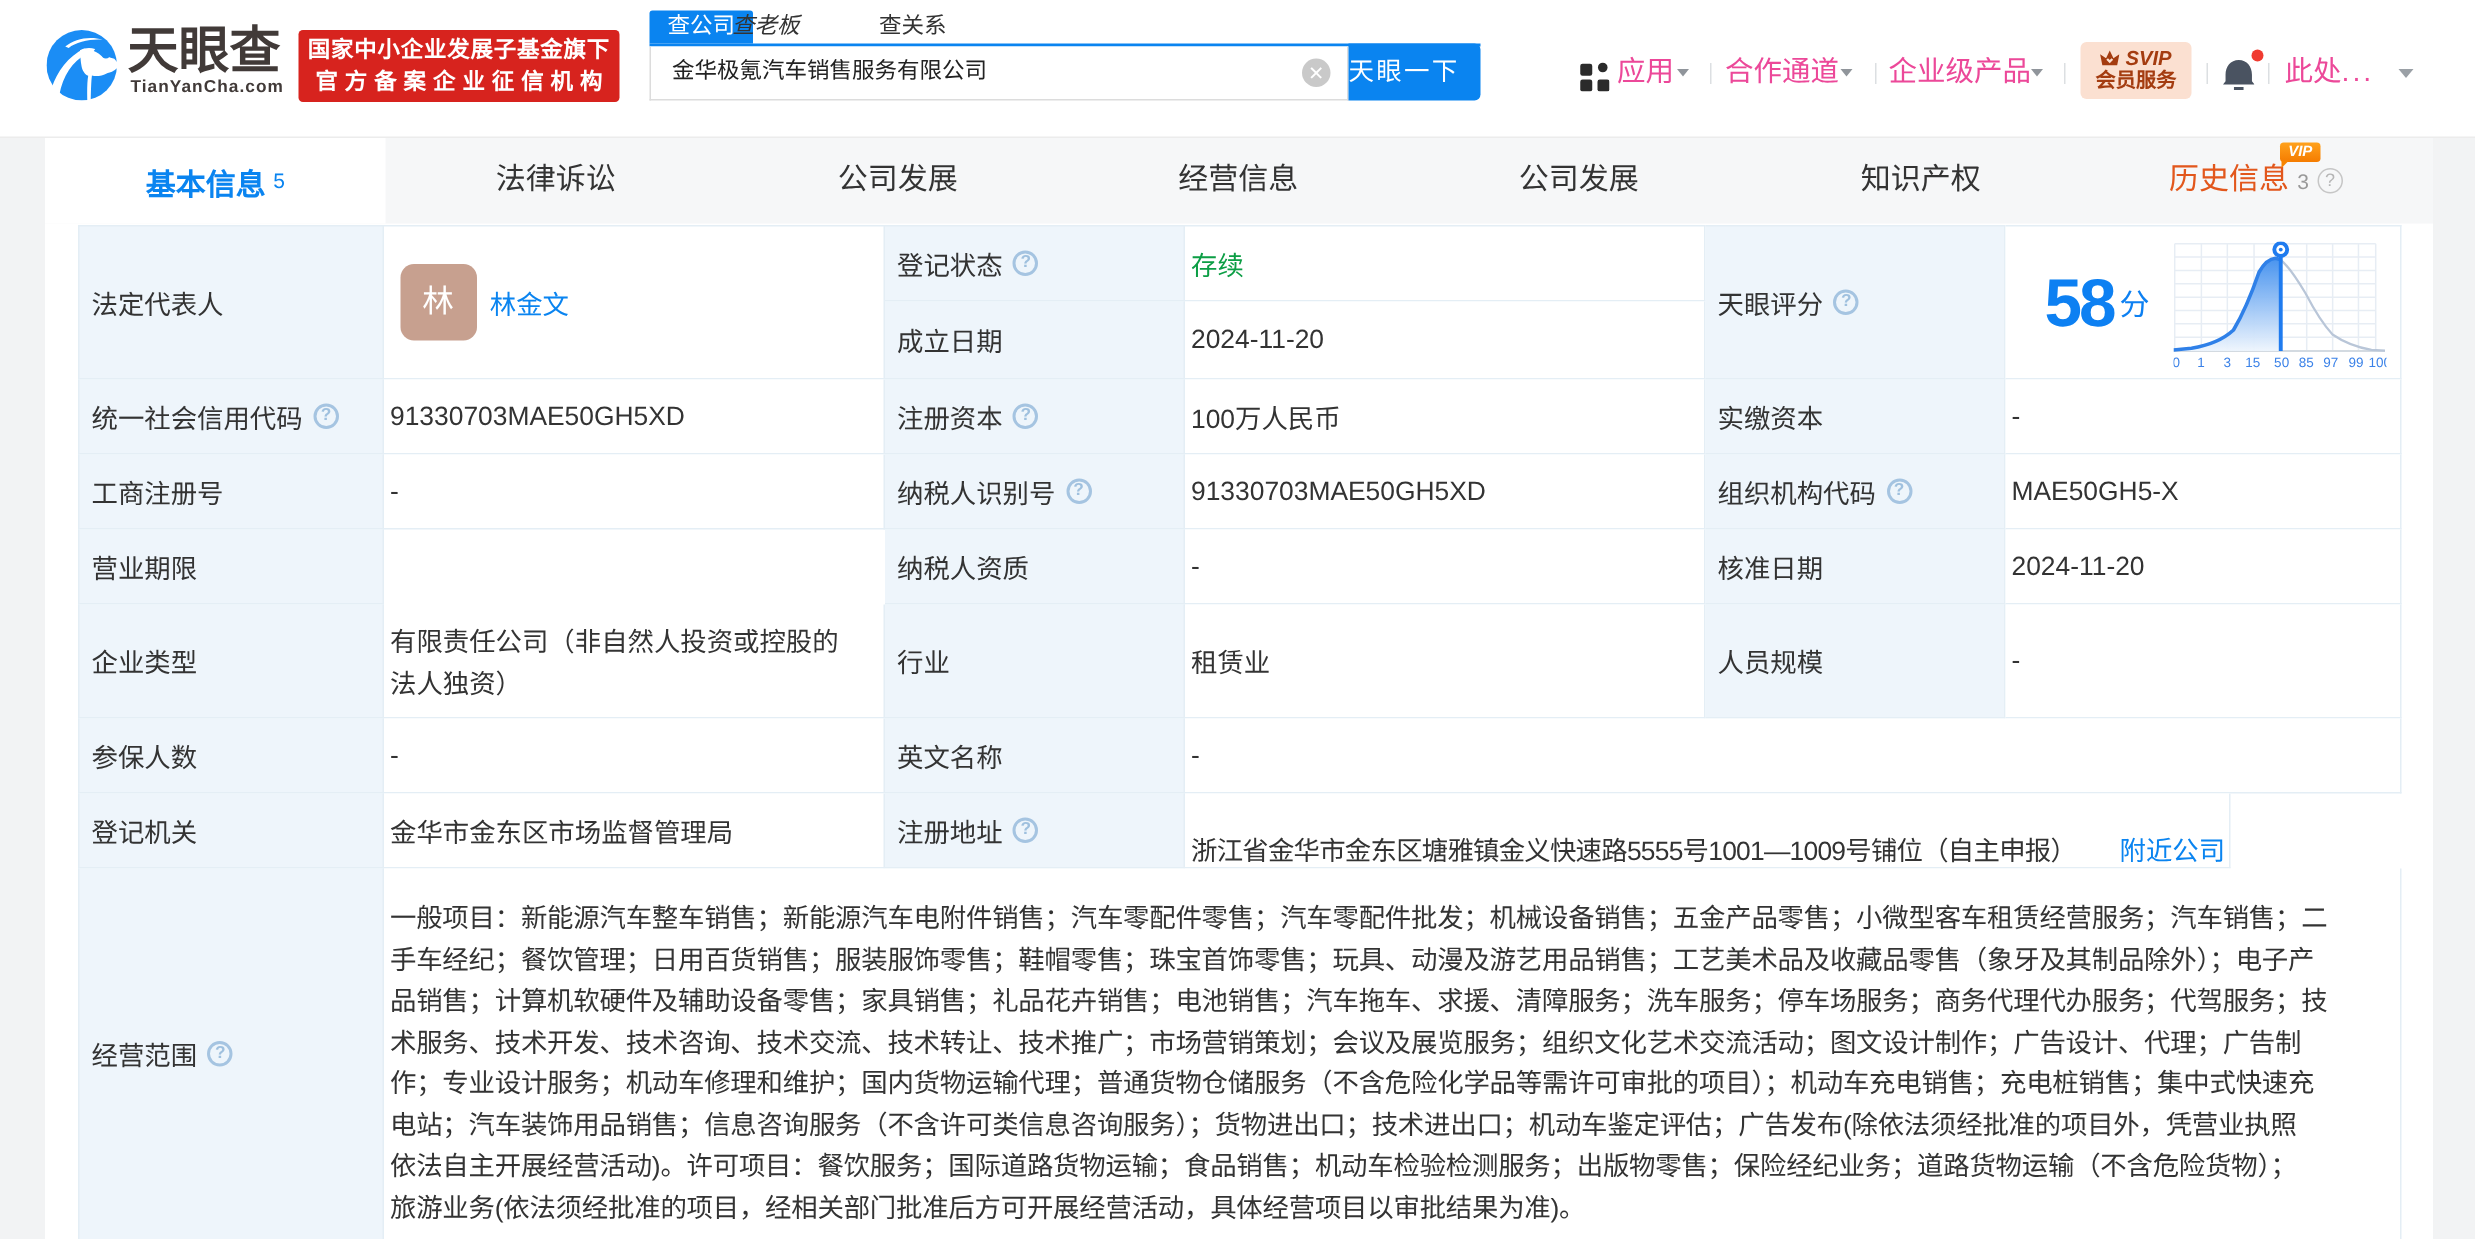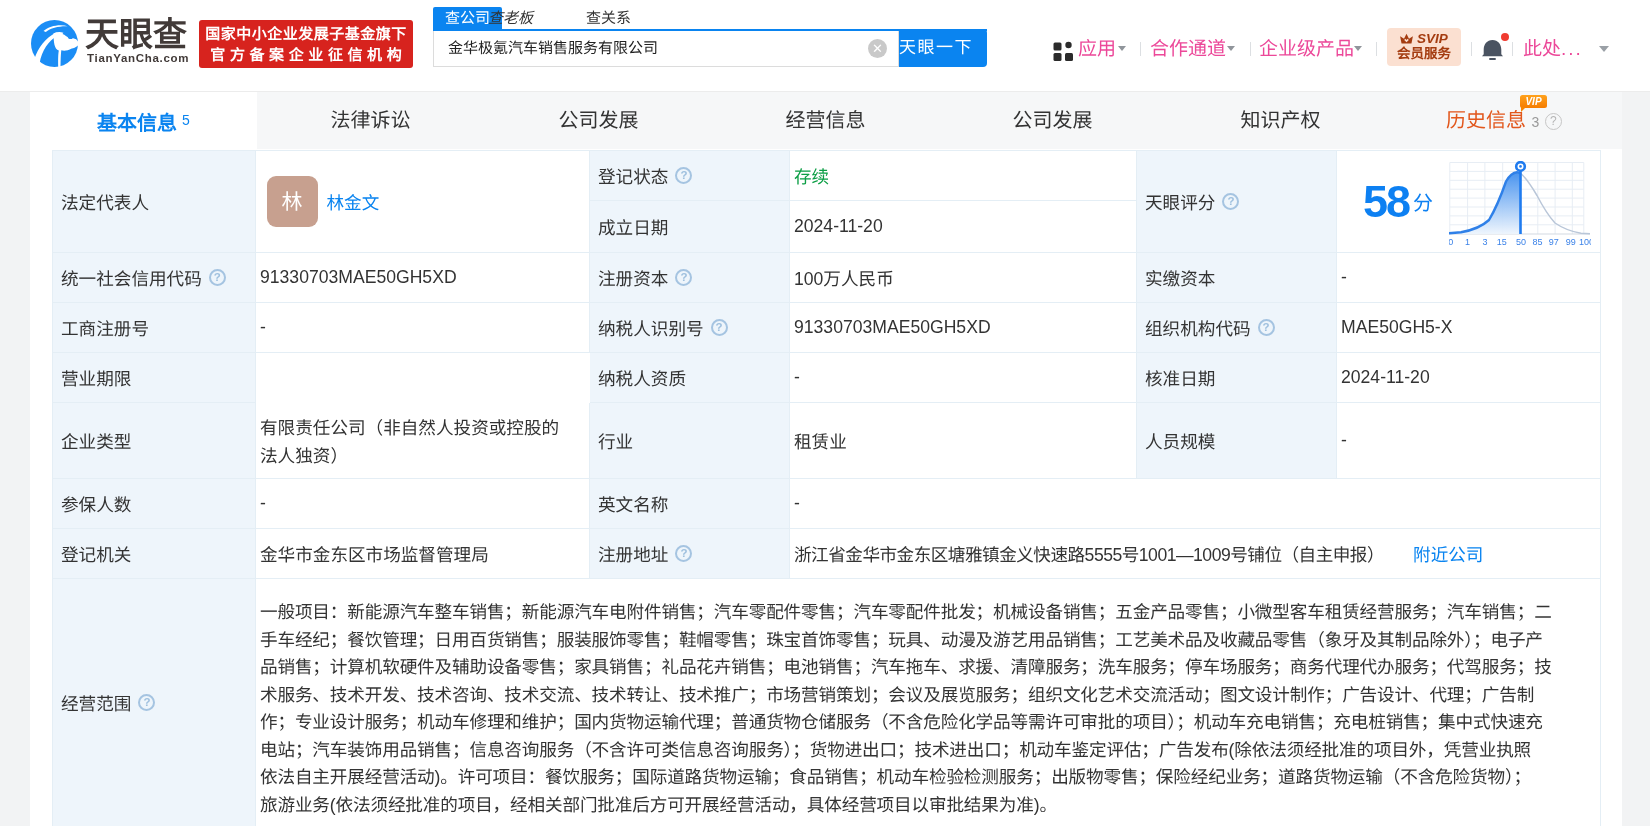--- a/index.html
+++ b/index.html
@@ -163,21 +163,21 @@
   <div class="cell val" style="left:1285px; top:253px; width:264px; height:76px;">-</div>
 
   <div class="cell lbl bl" style="left:0; top:329px; width:204px; height:50px;">参保人数</div>
   <div class="cell val" style="left:204px; top:329px; width:334px; height:50px;">-</div>
   <div class="cell lbl" style="left:538px; top:329px; width:200px; height:50px;">英文名称</div>
   <div class="cell val" style="left:738px; top:329px; width:811px; height:50px;">-</div>
 
   <div class="cell lbl bl" style="left:0; top:379px; width:204px; height:50px;">登记机关</div>
   <div class="cell val" style="left:204px; top:379px; width:334px; height:50px;">金华市金东区市场监督管理局</div>
   <div class="cell lbl" style="left:538px; top:379px; width:200px; height:50px;">注册地址<span class="qm">?</span></div>
-  <div class="cell val" style="left:738px; top:379px; width:811px; height:50px; letter-spacing:-0.5px;">浙江省金华市金东区塘雅镇金义快速路5555号1001—1009号铺位（自主申报）<span class="blue" style="margin-left:29px; letter-spacing:0;">附近公司</span></div>
+  <div class="cell val" style="left:738px; top:379px; width:697px; height:50px; letter-spacing:-0.5px;align-items:flex-end;">浙江省金华市金东区塘雅镇金义快速路5555号1001—1009号铺位（自主申报）<span class="blue" style="margin-left:29px; letter-spacing:0;">附近公司</span></div>
 
   <div class="cell lbl bl" style="left:0; top:429px; width:204px; height:247px; border-bottom:none;">经营范围<span class="qm">?</span></div>
   <div class="cell val" style="left:204px; top:429px; width:1345px; height:247px; border-bottom:none; align-items:flex-start; padding-top:20px; line-height:27.55px; font-size:17.6px; letter-spacing:-0.14px; display:block; white-space:nowrap;">一般项目：新能源汽车整车销售；新能源汽车电附件销售；汽车零配件零售；汽车零配件批发；机械设备销售；五金产品零售；小微型客车租赁经营服务；汽车销售；二<br>手车经纪；餐饮管理；日用百货销售；服装服饰零售；鞋帽零售；珠宝首饰零售；玩具、动漫及游艺用品销售；工艺美术品及收藏品零售（象牙及其制品除外）；电子产<br>品销售；计算机软硬件及辅助设备零售；家具销售；礼品花卉销售；电池销售；汽车拖车、求援、清障服务；洗车服务；停车场服务；商务代理代办服务；代驾服务；技<br>术服务、技术开发、技术咨询、技术交流、技术转让、技术推广；市场营销策划；会议及展览服务；组织文化艺术交流活动；图文设计制作；广告设计、代理；广告制<br>作；专业设计服务；机动车修理和维护；国内货物运输代理；普通货物仓储服务（不含危险化学品等需许可审批的项目）；机动车充电销售；充电桩销售；集中式快速充<br>电站；汽车装饰用品销售；信息咨询服务（不含许可类信息咨询服务）；货物进出口；技术进出口；机动车鉴定评估；广告发布(除依法须经批准的项目外，凭营业执照<br>依法自主开展经营活动)。许可项目：餐饮服务；国际道路货物运输；食品销售；机动车检验检测服务；出版物零售；保险经纪业务；道路货物运输（不含危险货物）；<br>旅游业务(依法须经批准的项目，经相关部门批准后方可开展经营活动，具体经营项目以审批结果为准)。</div>
 </div>
 
 <svg class="abs" style="left:1449px; top:161px;" width="142" height="86" viewBox="0 0 142 86">
   <defs>
     <linearGradient id="g1" x1="0" y1="0" x2="0" y2="1">
       <stop offset="0" stop-color="#3f8eee"></stop>
       <stop offset="1" stop-color="#eef5fd"></stop>

